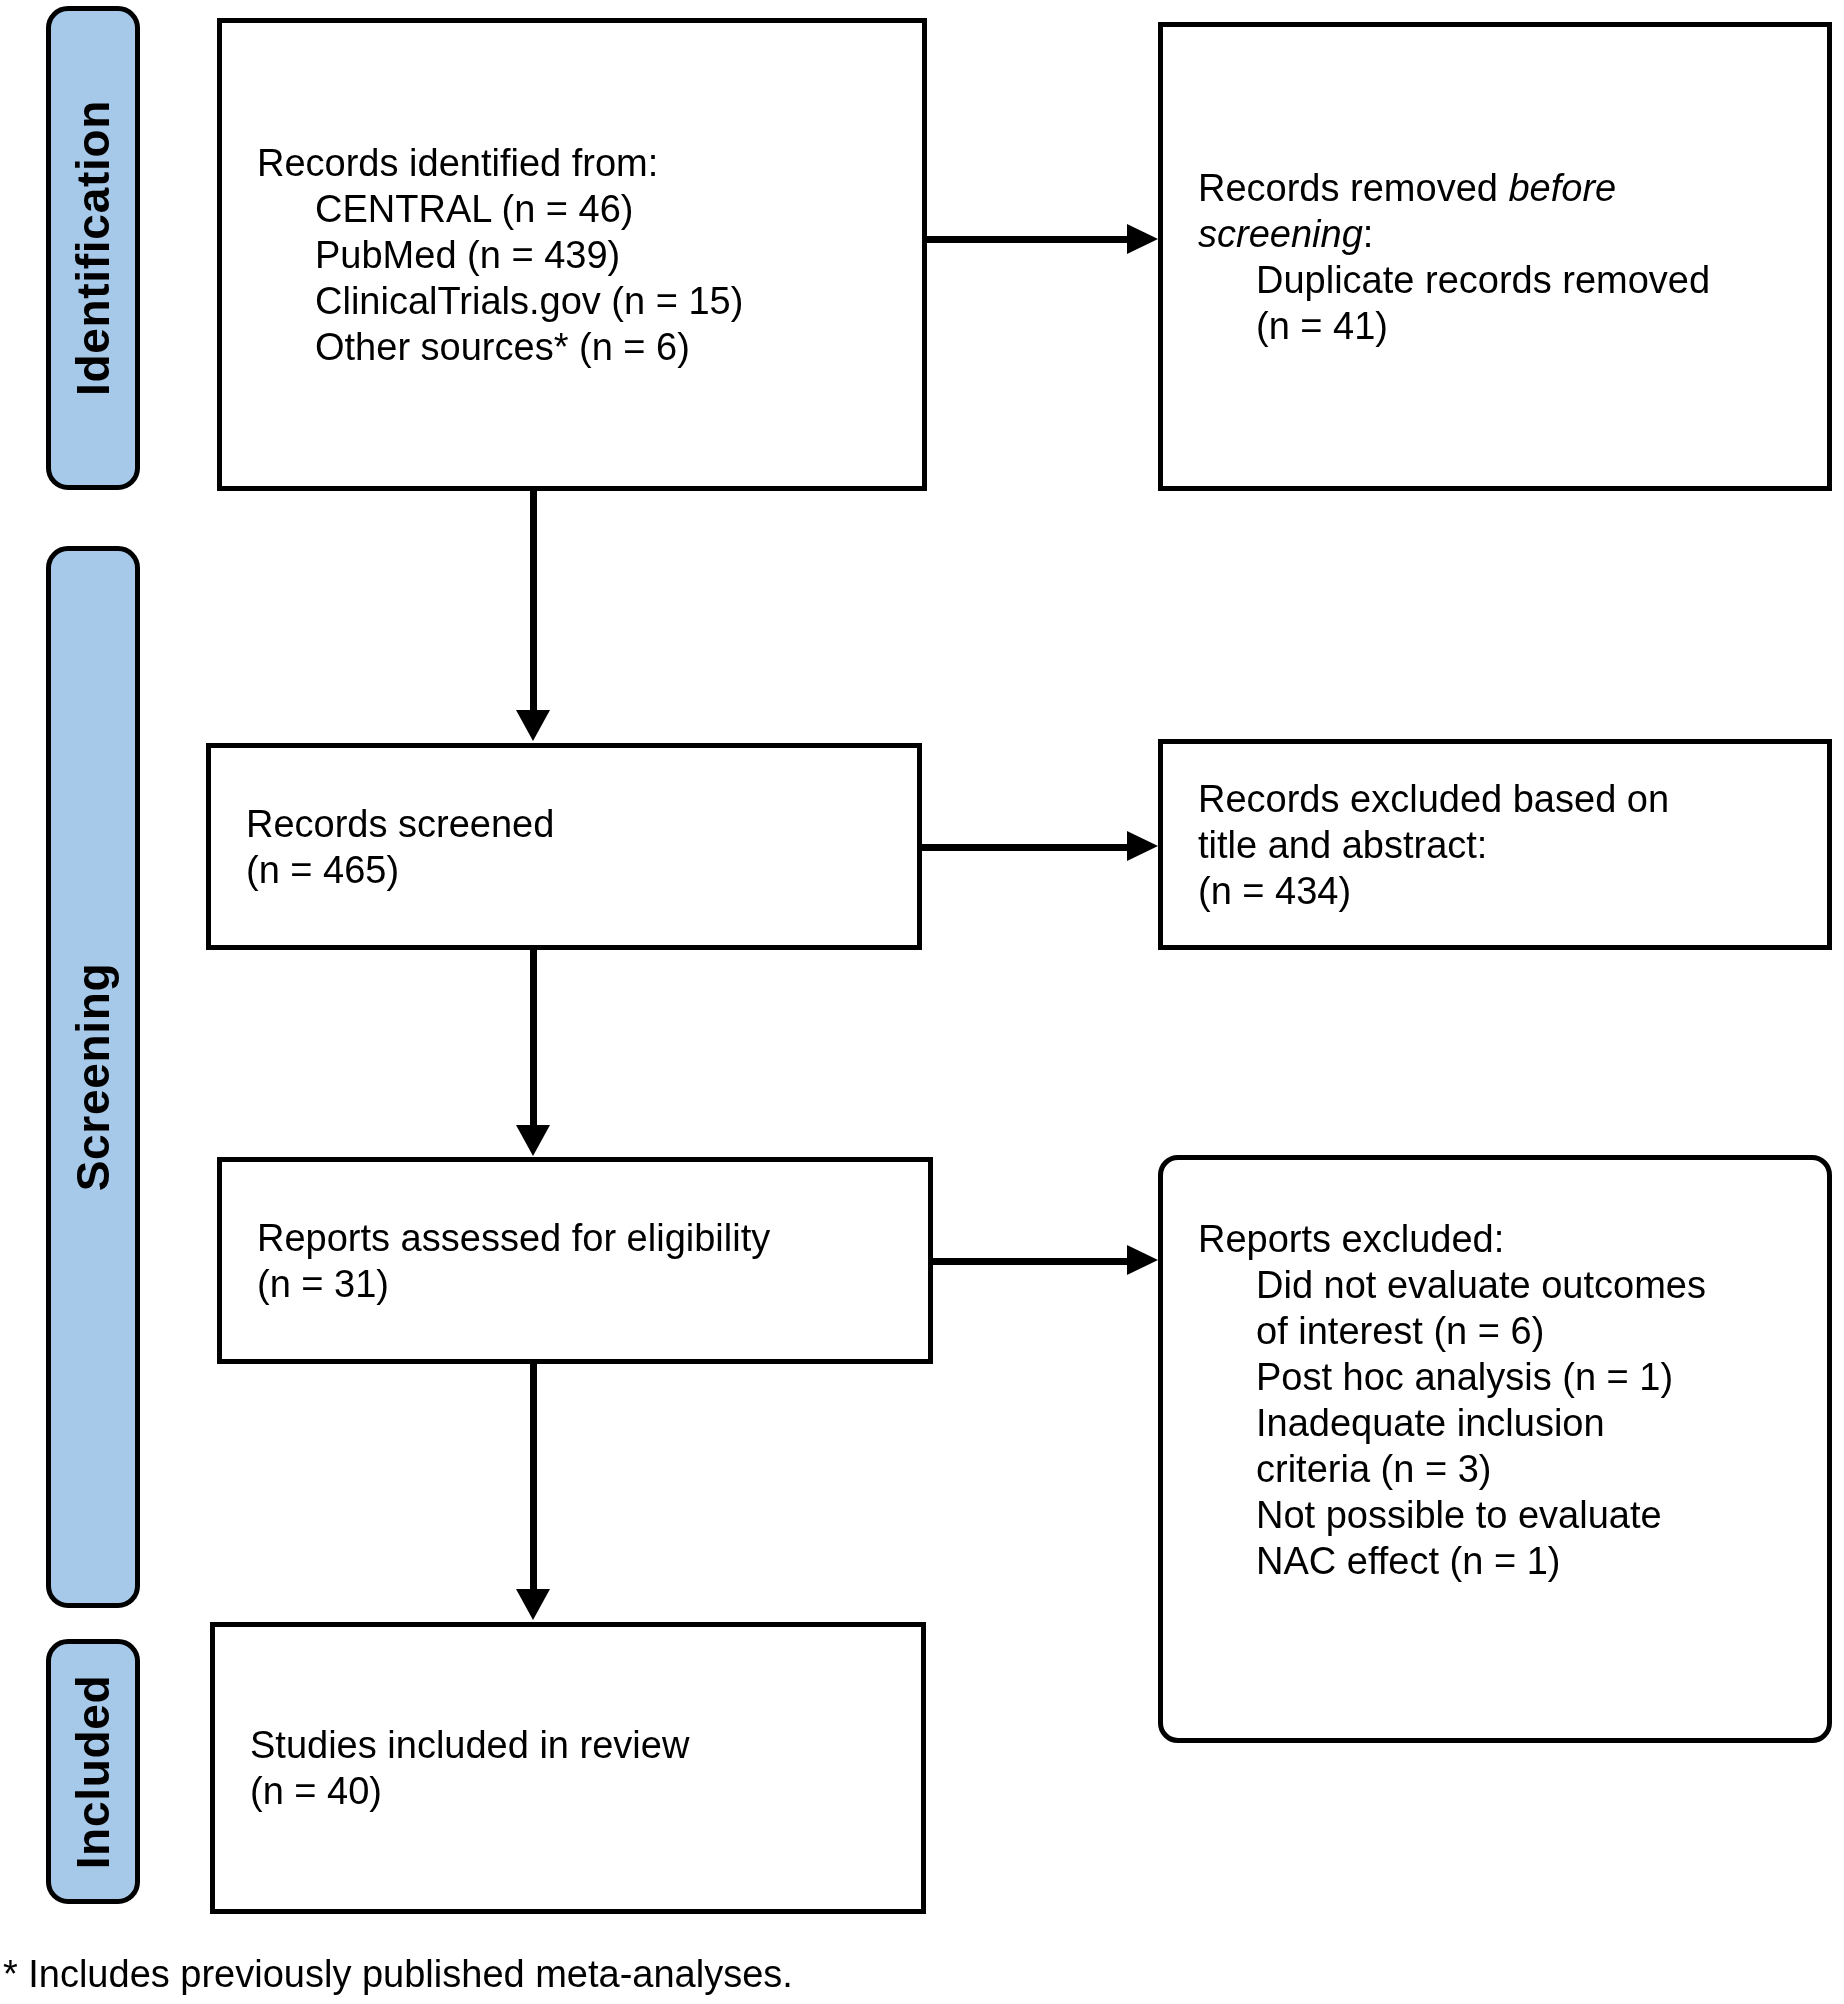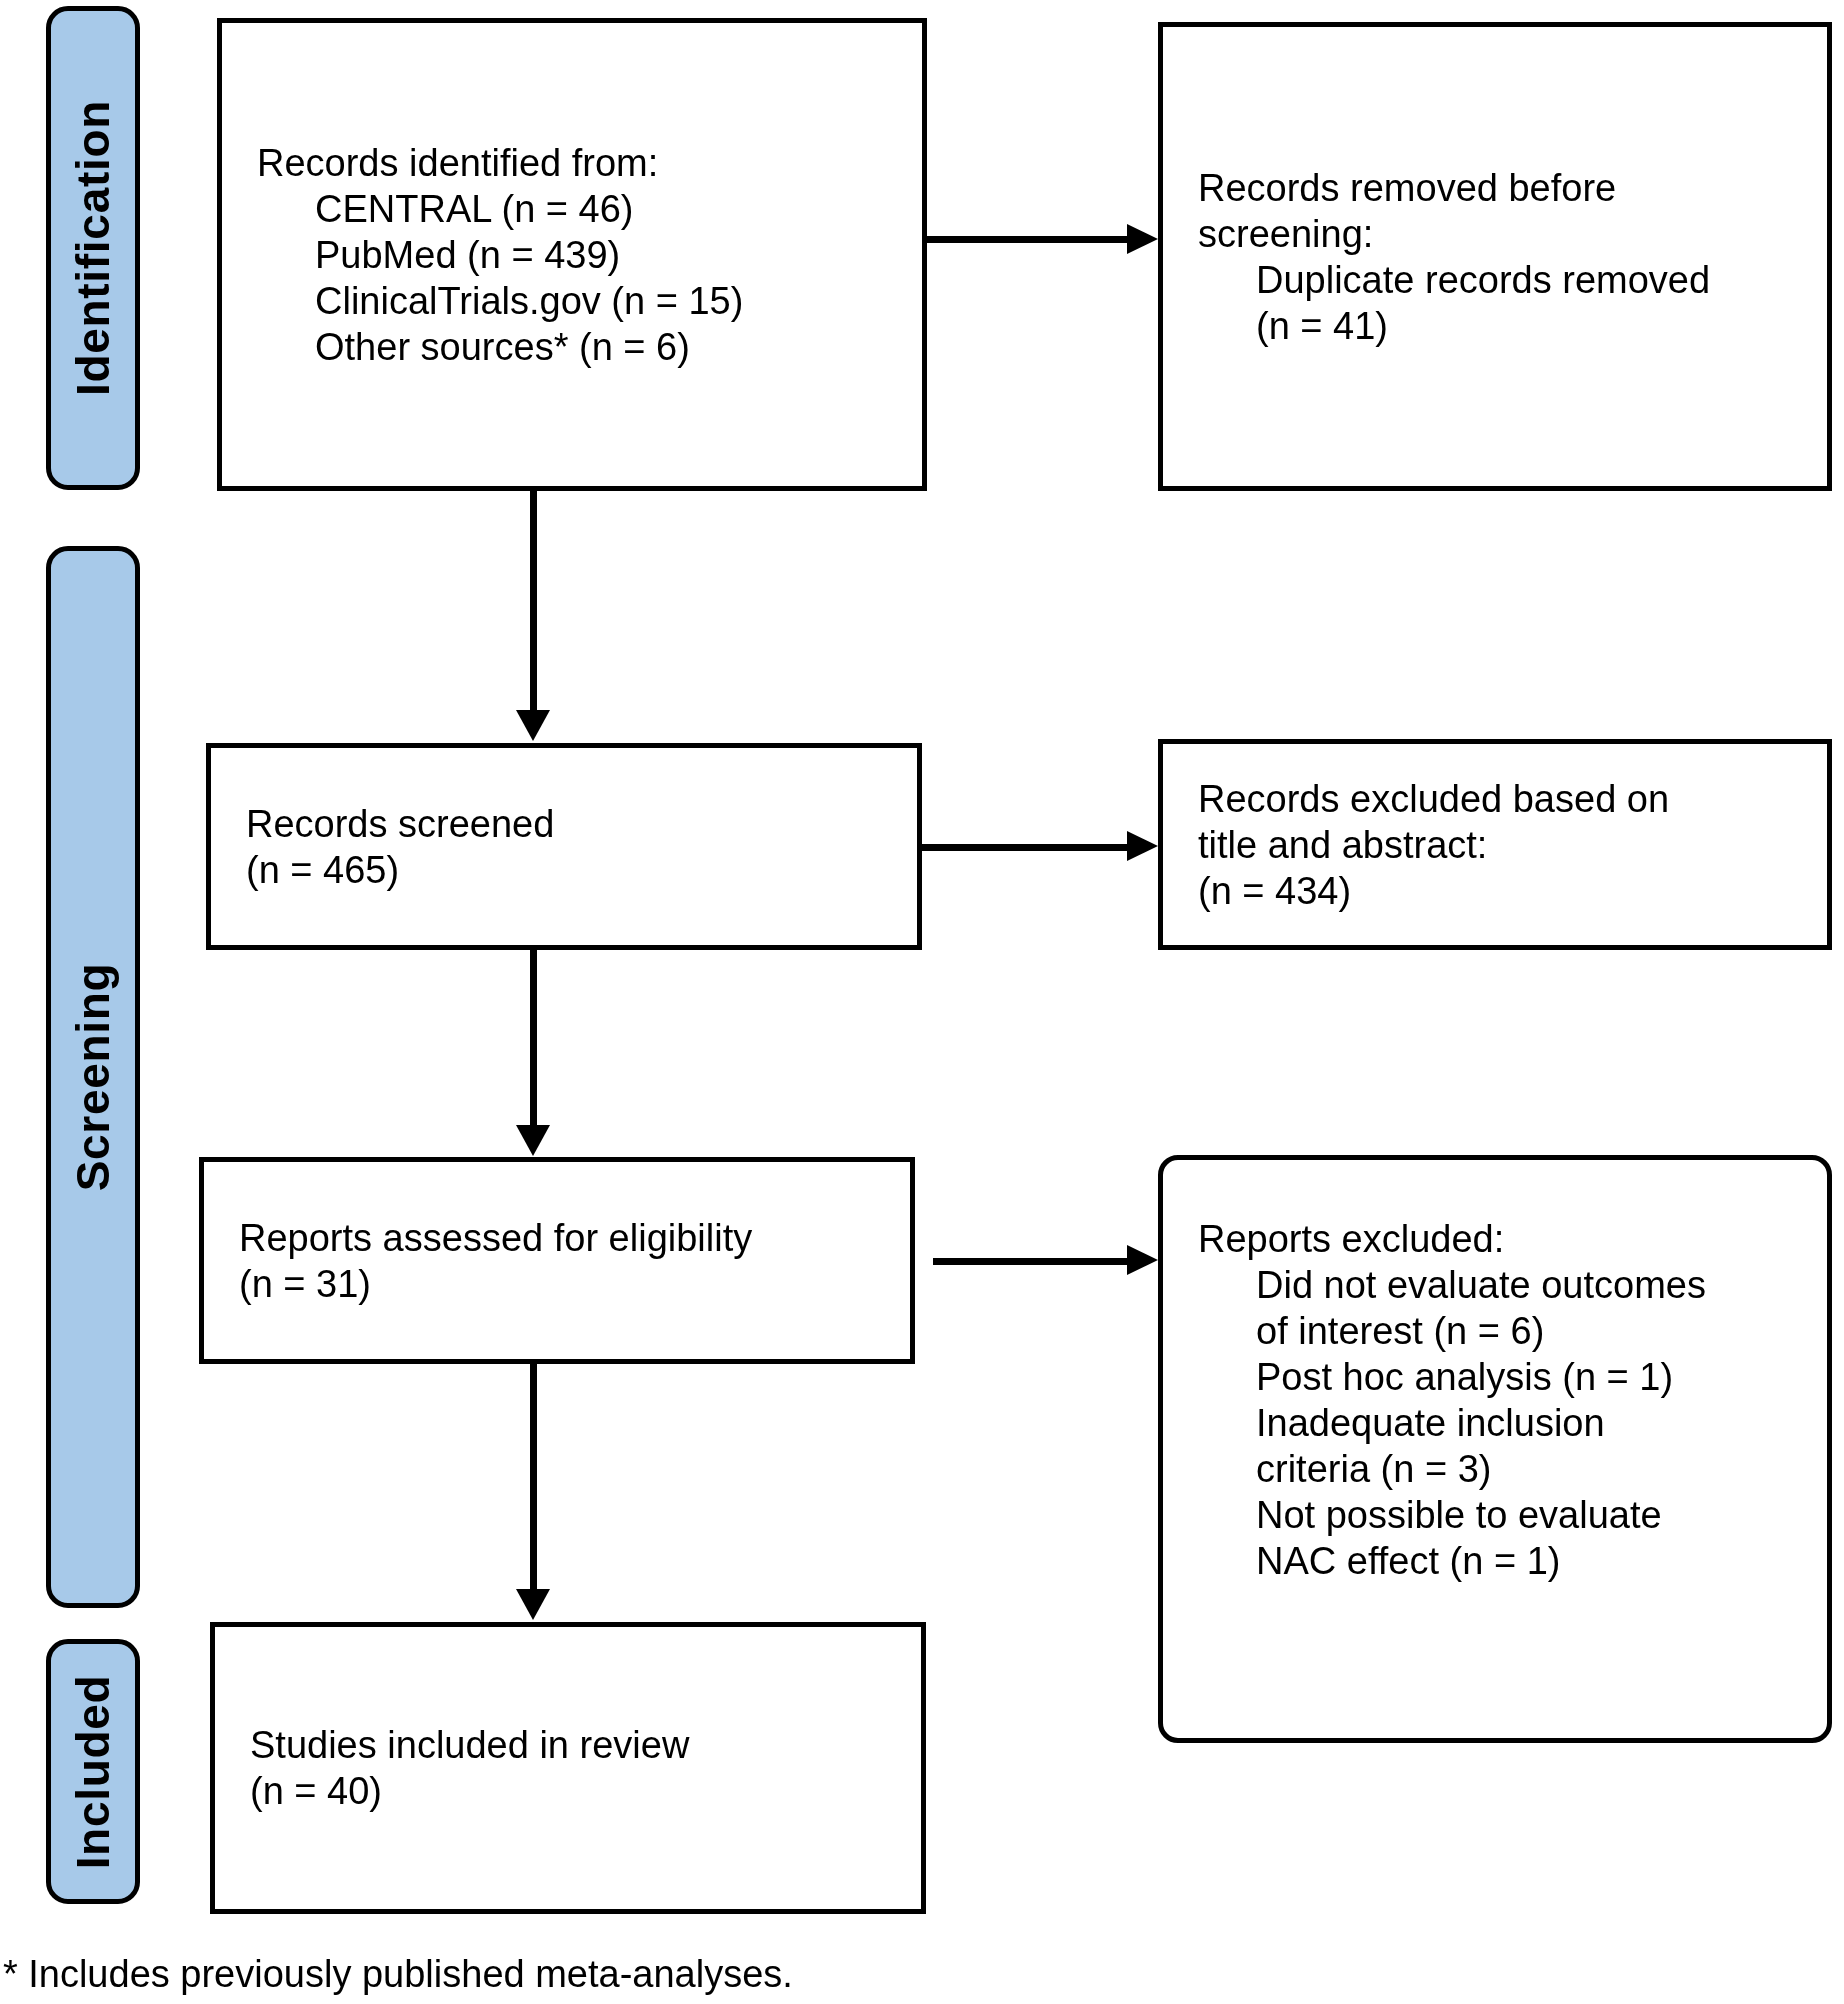--- a/index.html
+++ b/index.html
@@ -22,21 +22,21 @@
     box-sizing:border-box;
     display:flex;
     flex-direction:column;
     justify-content:center;
     padding:14.7px 14.7px 14.7px 35px;
   }
   .box.top-align{justify-content:flex-start;padding-top:56px;border-radius:20px;}
   .line{white-space:normal;}
   .pre{white-space:pre-line;}
   .indent{margin-left:58px;}
-  .it{}
+  .it{font-style:italic;}
   
   .sidebar{
     position:absolute;
     left:46px;
     width:94px;
     background:var(--sidebar-fill,#A7C9E9);
     border:5.9px solid #000000;
     border-radius:22px;
     box-sizing:border-box;
     display:flex;
@@ -52,21 +52,21 @@
     letter-spacing:0.7px;
   }
   #sb-identification{top:5.9px;height:484px;}
   #sb-screening{top:546px;height:1062px;}
   #sb-included{top:1639px;height:265px;}
   
   #box-identified{left:217px;top:18.4px;width:710px;height:473px;}
   #box-removed{left:1158px;top:22px;width:674px;height:469px;}
   #box-screened{left:206px;top:743px;width:716px;height:207px;}
   #box-excl-ta{left:1158px;top:739px;width:674px;height:211px;}
-  #box-eligibility{left:199px;top:1157px;width:716px;height:207px;}
+  #box-eligibility{left:217px;top:1157px;width:716px;height:207px;}
   #box-reports-excl{left:1158px;top:1155px;width:674px;height:588px;}
   #box-included{left:210px;top:1622px;width:716px;height:292px;}
   
   .hline{position:absolute;height:6.6px;background:#000000;}
   .vline{position:absolute;width:6.6px;background:#000000;}
   .head-right{
     position:absolute;width:0;height:0;
     border-top:15.4px solid transparent;
     border-bottom:15.4px solid transparent;
     border-left:31px solid #000000;

